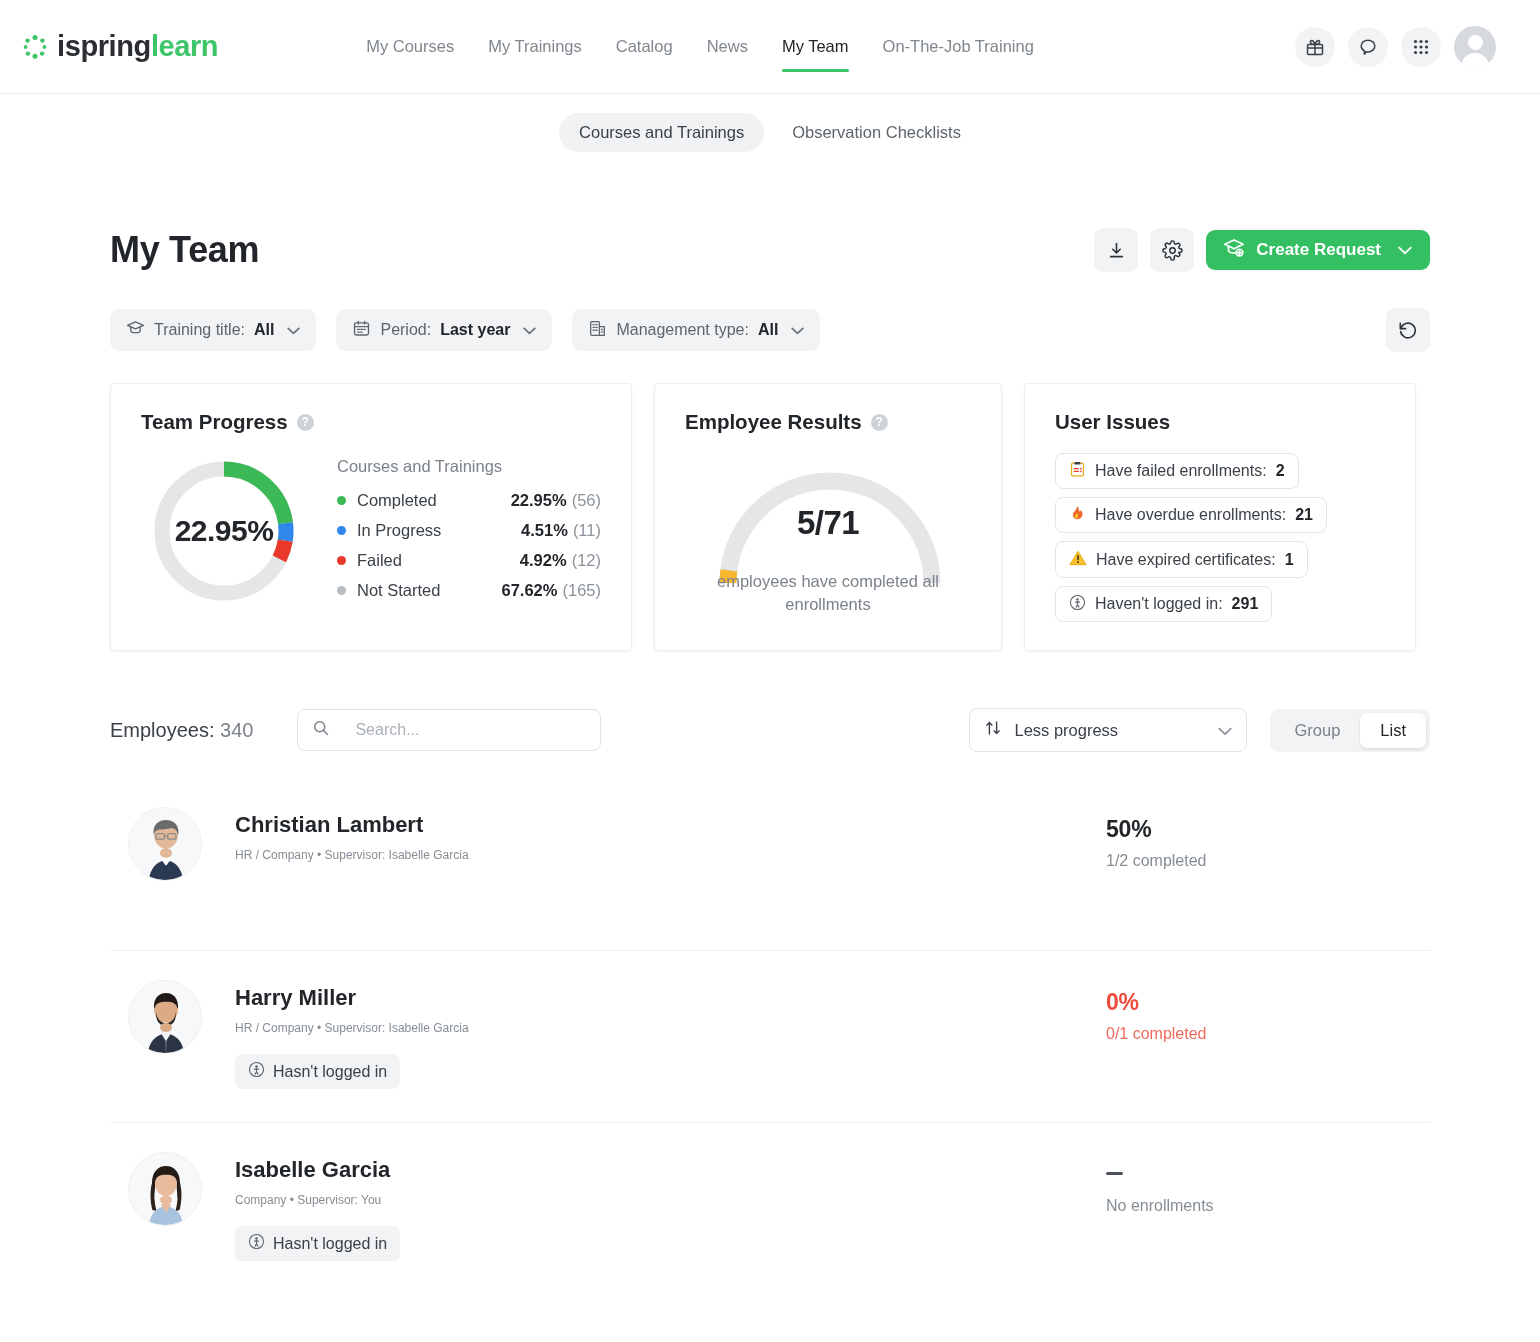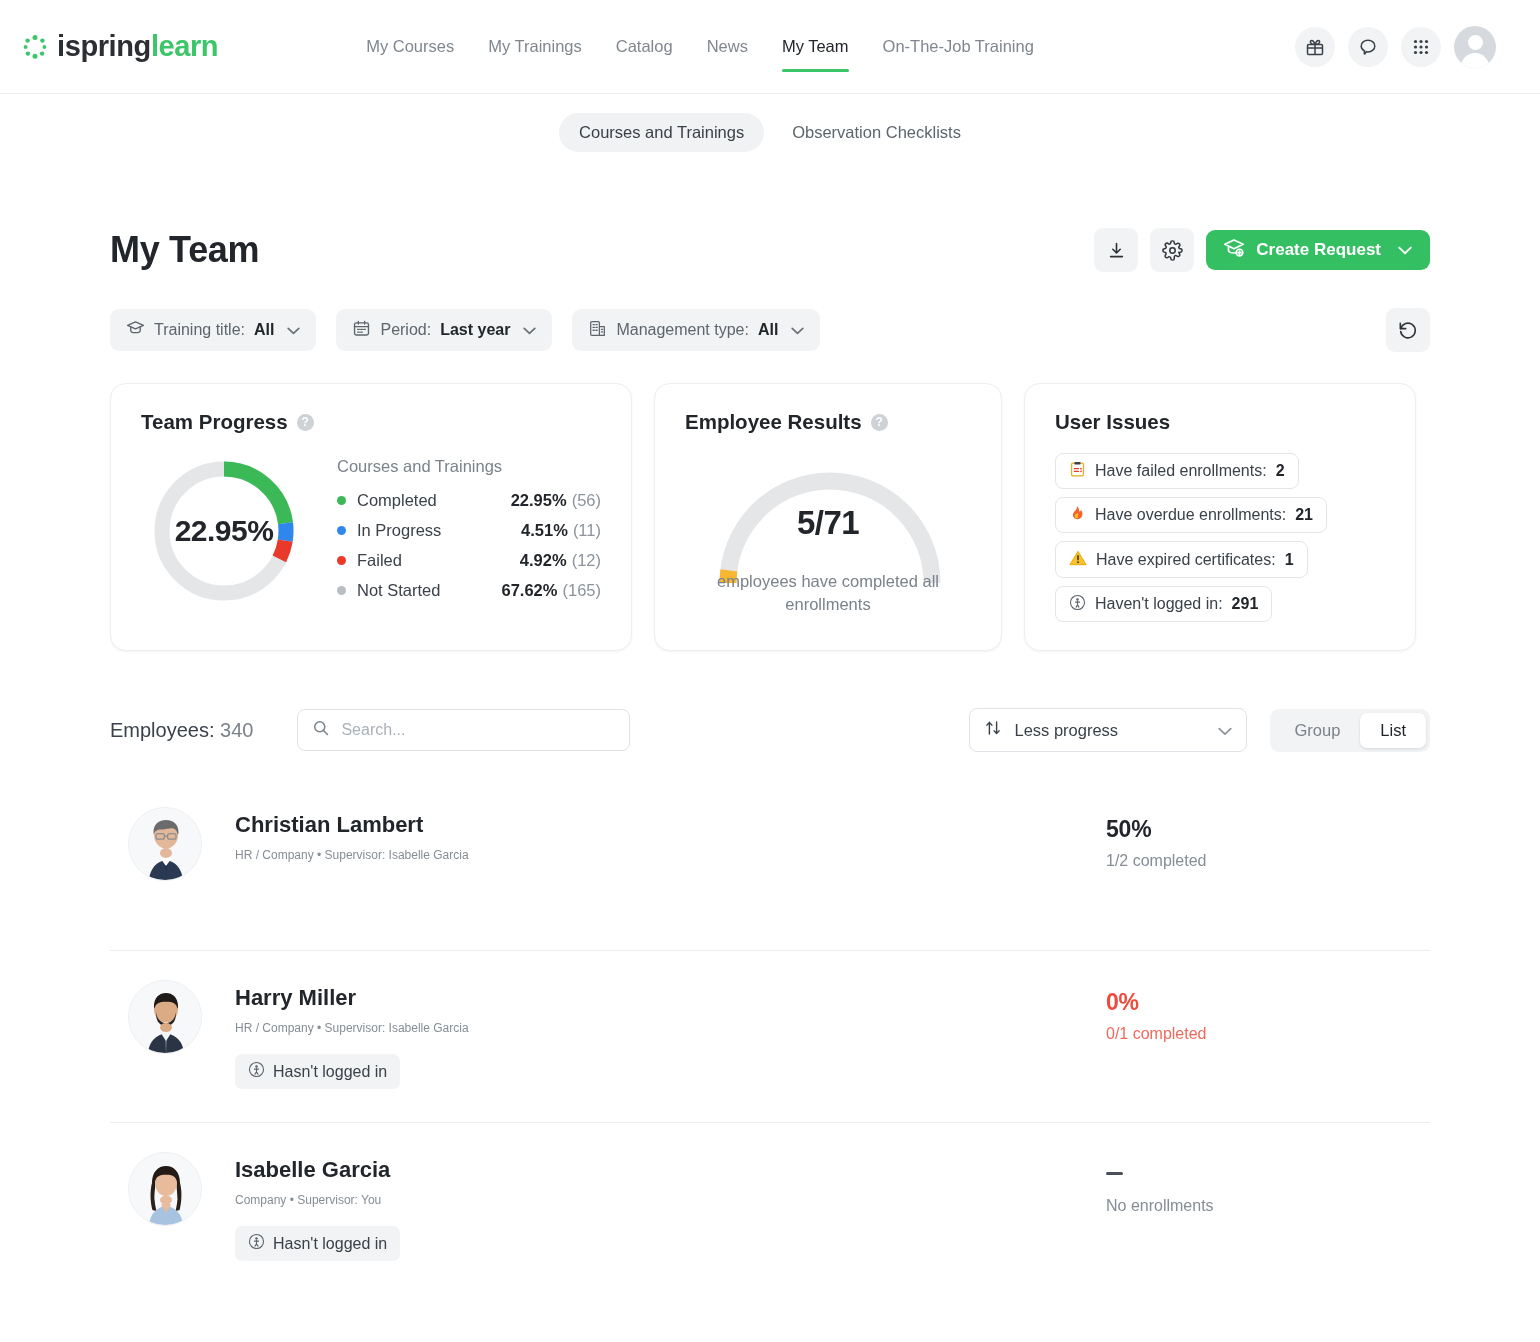--- a/index.html
+++ b/index.html
@@ -96,21 +96,21 @@
     display: flex; align-items: center; gap: 9px; padding: 0 16px;
     font-size: 16px; color: #5e656d; cursor: pointer; white-space: nowrap;
   }
   .chip b { color: #22262a; font-weight: 700; }
   .chip .caret { margin-left: 4px; color: #6b7177; }
   .reset-btn { margin-left: auto; }
 
   
   .cards { display: flex; gap: 22px; margin-top: 31px; }
   .card {
-    background: #fff; border: 1px solid #eceef0; border-radius: 16px;
+    background: #fff; border: 1px solid #eceef0; border-radius: 4px;
     box-shadow: 0 1px 3px rgba(16,24,40,.05);
     padding: 26px 30px 28px 30px;
   }
   .card-title {
     display: flex; align-items: center; gap: 9px;
     font-size: 20.5px; font-weight: 700; color: #22262a;
   }
   .help {
     width: 17px; height: 17px; border-radius: 50%; background: #cdd2d7; color: #fff;
     font-size: 12px; font-weight: 700; display: flex; align-items: center; justify-content: center;
@@ -151,22 +151,22 @@
     padding: 7px 13px; font-size: 16px; color: #3b4149; cursor: pointer; white-space: nowrap;
   }
   .issue b { font-weight: 700; color: #22262a; }
   .issue .gi { font-size: 16px; line-height: 1; }
 
   
   .list-controls { display: flex; align-items: center; margin-top: 57px; }
   .emp-count { font-size: 20px; color: #3b4149; }
   .emp-count b { color: #7b828a; font-weight: 400; }
   .search {
-    margin-left: 44px; width: 333px; height: 42px; border: 1px solid #dfe2e6; border-radius: 8px;
-    display: flex; align-items: center; gap: 11px; padding: 0 14px; background: #fff;
+    margin-left: 44px; width: 304px; height: 42px; border: 1px solid #dfe2e6; border-radius: 8px;
+    display: flex; align-items: center; gap: 25px; padding: 0 14px; background: #fff;
   }
   .search input {
     border: 0; outline: 0; font-size: 16px; color: #3b4149; width: 100%;
     font-family: "Liberation Sans", sans-serif; background: transparent;
   }
   .search input::placeholder { color: #aab0b7; }
   .sort-right { margin-left: auto; display: flex; align-items: center; gap: 23px; }
   .sort {
     width: 278px; height: 44px; border: 1px solid #dfe2e6; border-radius: 8px;
     display: flex; align-items: center; gap: 12px; padding: 0 14px; font-size: 16.5px;

